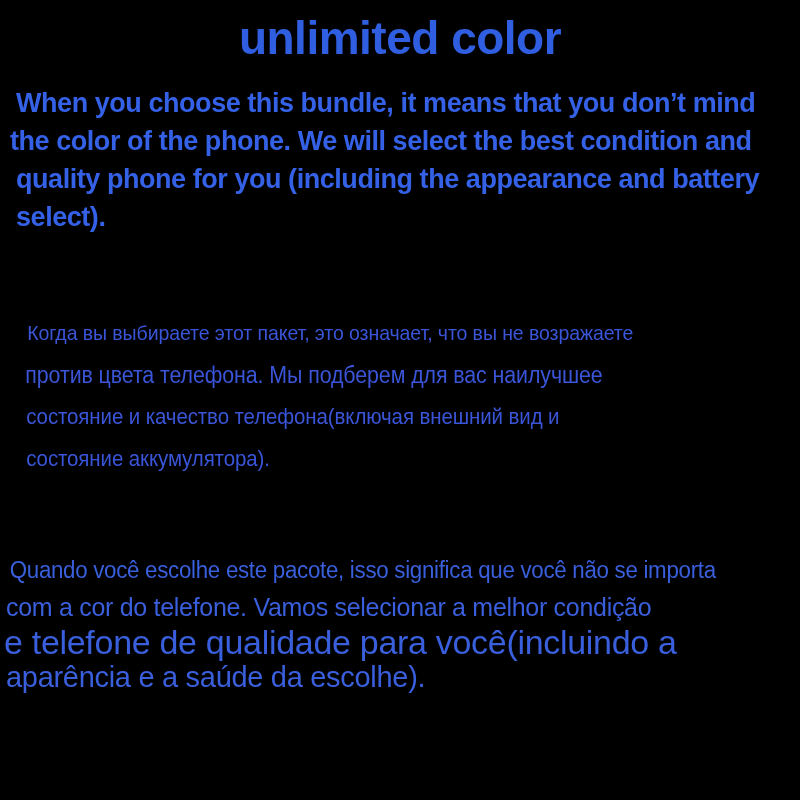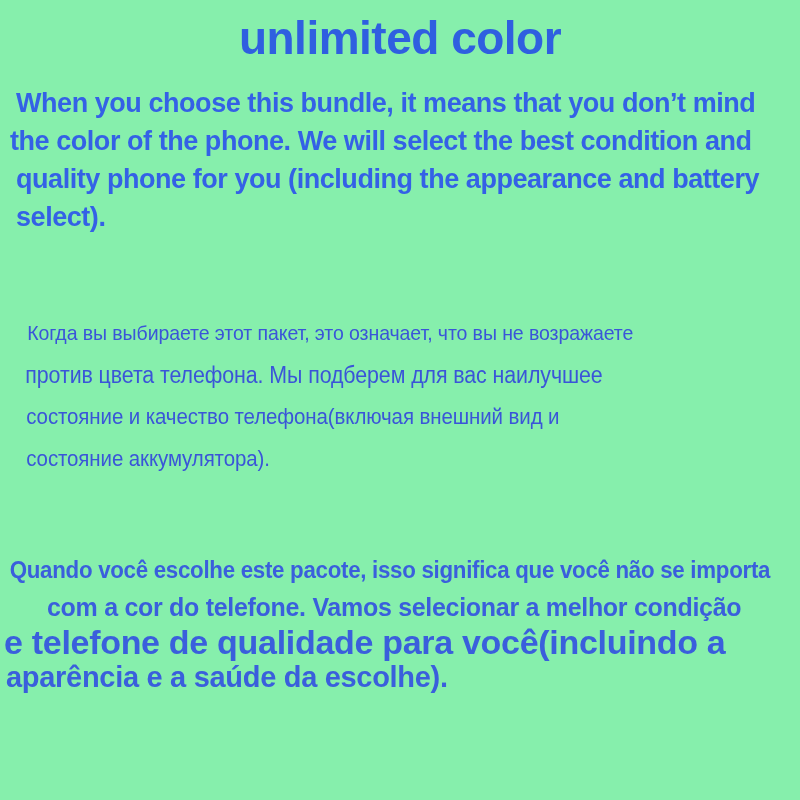--- a/index.html
+++ b/index.html
@@ -12,21 +12,21 @@
     height: 800px;
     background: #ffffff;
     font-family: "Liberation Sans", sans-serif;
     overflow: hidden;
   }
 
   #page {
     position: relative;
     width: 800px;
     height: 800px;
-    background: #86efac;
+    background: #000000;
   }
 
   
   .title {
     position: absolute;
     top: 12px;
     left: 0;
     width: 800px;
     text-align: center;
     color: #2f5fe0;
@@ -87,41 +87,40 @@
   .block-ru .ln-4 { padding-left: 11px; font-size: 22px; }
 
   
   .block-pt {
     position: absolute;
     top: 552px;
     left: 0;
     width: 800px;
     color: #3a5fdc;
     font-family: "Liberation Sans", sans-serif;
-    font-weight: 700;
+    font-weight: 400;
     letter-spacing: -0.3px;
   }
   .block-pt .ln {
     display: block;
     white-space: nowrap;
   }
   .block-pt .ln-1 {
     padding-left: 10px;
     font-size: 23px;
     height: 36px;
     line-height: 36px;
     transform: scaleX(0.97);
     transform-origin: left center;
   }
   .block-pt .ln-2 {
     padding-left: 6px;
     font-size: 25px;
     height: 38px;
     line-height: 38px;
-    margin-left: 41px;
   }
   .block-pt .ln-3 {
     padding-left: 4px;
     font-size: 34px;
     height: 32px;
     line-height: 32px;
   }
   .block-pt .ln-4 {
     padding-left: 6px;
     font-size: 29px;

